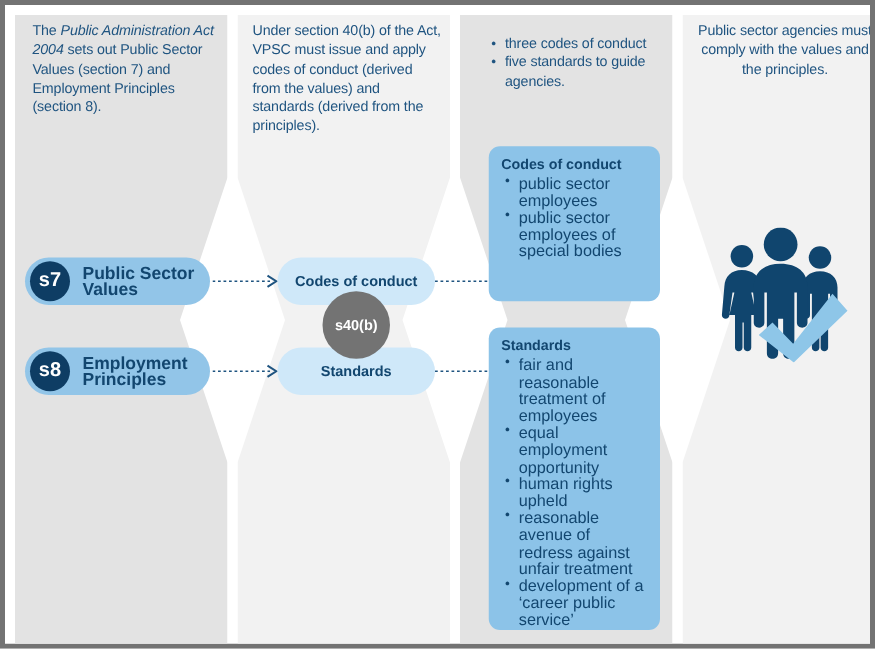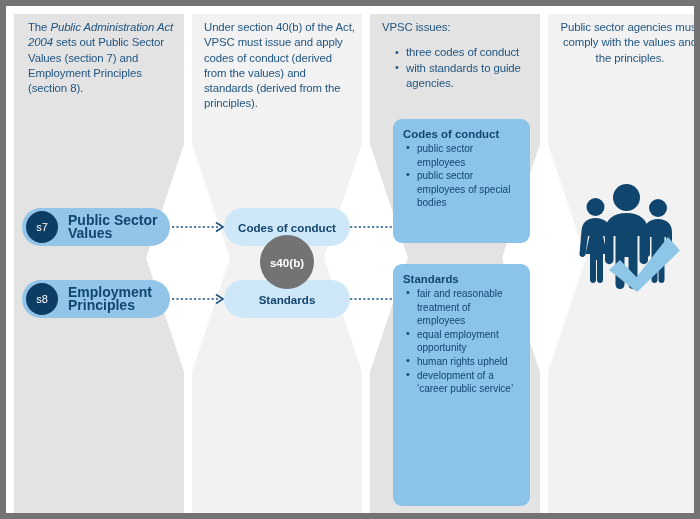--- a/index.html
+++ b/index.html
@@ -8,21 +8,21 @@
     background: #ffffff;
   }
   body {
     font-family: "Liberation Sans", sans-serif;
   }
   #canvas {
     position: relative;
     width: 700px;
     height: 519px;
     background: #ffffff;
-    border: 6px solid #737373;
+    border: 4px solid #737373;
     box-sizing: border-box;
     overflow: hidden;
   }
   .col-bg {
     position: absolute;
     top: 8px;
     height: 503px;
   }
   .col-text {
     position: absolute;
@@ -57,22 +57,22 @@
     background: #92c5e8;
     display: flex;
     align-items: center;
   }
   .pill .badge {
     width: 32px;
     height: 32px;
     border-radius: 50%;
     background: #0e3d64;
     color: #ffffff;
-    font-size: 11px;
-    font-weight: normal;
+    font-size: 16px;
+    font-weight: bold;
     display: flex;
     align-items: center;
     justify-content: center;
     margin-left: 4px;
     flex: 0 0 auto;
   }
   .pill .pill-label {
     color: #12466f;
     font-size: 14px;
     font-weight: bold;
@@ -120,21 +120,21 @@
   .infobox .ib-title {
     font-size: 11.4px;
     font-weight: bold;
     line-height: 14px;
     margin-bottom: 1px;
   }
   .infobox ul {
     margin: 0;
     padding: 0 0 0 14px;
     list-style: none;
-    font-size: 10px;
+    font-size: 13px;
     line-height: 13.6px;
   }
   .infobox li {
     position: relative;
     margin-bottom: 0px;
   }
   .infobox li:before {
     content: "\2022";
     position: absolute;
     left: -11px;
@@ -166,24 +166,23 @@
     <path d="M0,0 H150 V503 H0 V358 L38,244 L0,130 Z" fill="#f2f2f2"></path>
   </svg>
 
   <div class="col-text" style="left:22px; top:14px; width:152px;">
     <span>The </span><em>Public Administration Act 2004</em><span> sets out Public Sector Values (section 7) and Employment Principles (section 8).</span>
   </div>
 
   <div class="col-text" style="left:198px; top:14px; width:152px;">Under section 40(b) of the Act, VPSC must issue and apply codes of conduct (derived from the values) and standards (derived from the principles).</div>
 
   <div class="col-text" style="left:376px; top:14px; width:152px;">
-    <div>VPSC issues:</div>
     <ul>
       <li>three codes of conduct</li>
-      <li>with standards to guide agencies.</li>
+      <li>five standards to guide agencies.</li>
     </ul>
   </div>
 
   <div class="col-text" style="left:554px; top:14px; width:140px;text-align:center;">Public sector agencies must comply with the values and the principles.</div>
 
   <div class="pill" style="left:16px; top:202px; width:148px;">
     <div class="badge">s7</div>
     <div class="pill-label">Public Sector Values</div>
   </div>
 
@@ -225,20 +224,21 @@
       <li>public sector employees of special bodies</li>
     </ul>
   </div>
 
   <div class="infobox" style="left:387px; top:258px; width:137px; height:242px;">
     <div class="ib-title">Standards</div>
     <ul>
       <li>fair and reasonable treatment of employees</li>
       <li>equal employment opportunity</li>
       <li>human rights upheld</li>
+      <li>reasonable avenue of redress against unfair treatment</li>
       <li>development of a ‘career public service’</li>
     </ul>
   </div>
 
   <svg class="people" style="left:566px; top:178px;" width="110" height="108" viewBox="0 0 110 108">
 
     <g fill="#10456e">
       <circle cx="23.5" cy="23" r="9"></circle>
       <path d="M23.5,34 C15,34 10,39 9.5,47 L7.5,70 C7.3,73.5 13,74.2 13.4,70.6 L16,52 L17.5,52 L13.5,70 L18,70 L18,96 C18,100 24,100 24,96 L24,76 L25,76 L25,96 C25,100 31,100 31,96 L31,70 L35,70 L31,52 L32.5,52 L35,70.6 C35.4,74.2 41,73.5 40.8,70 L38.8,47 C38.3,39 32,34 23.5,34 Z"></path>
     </g>

